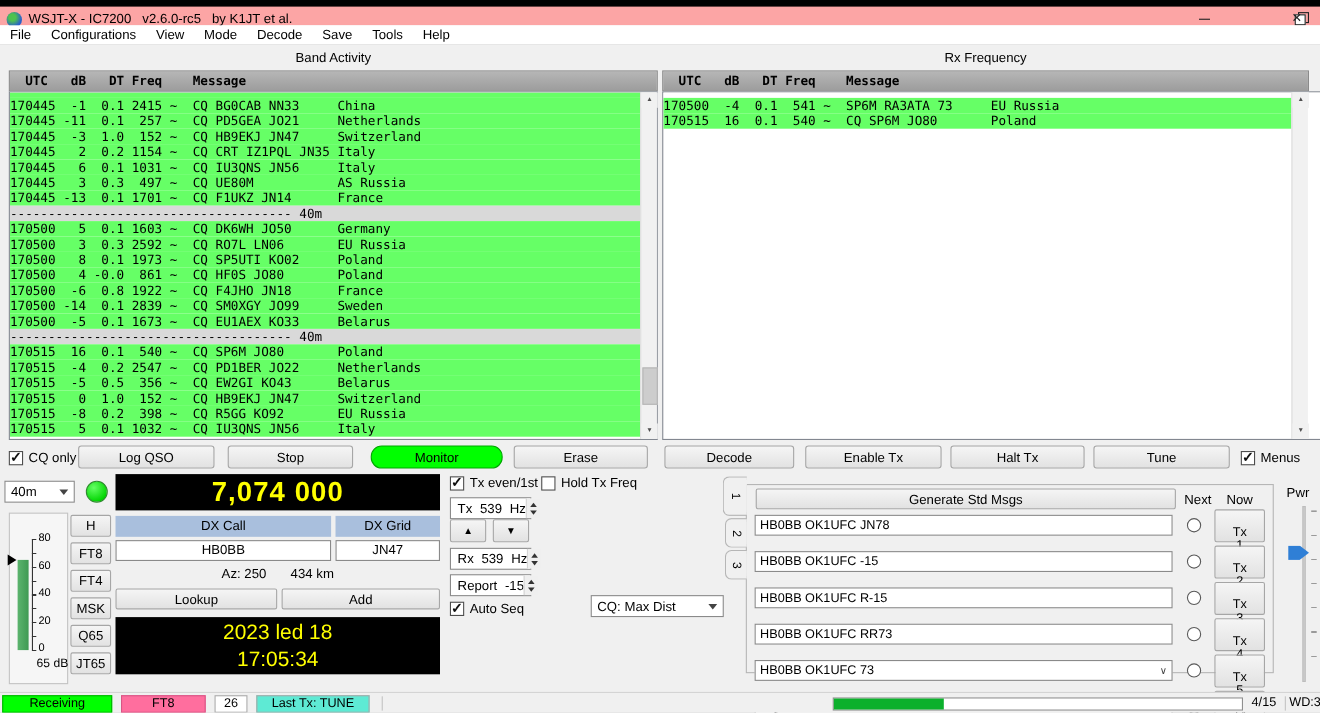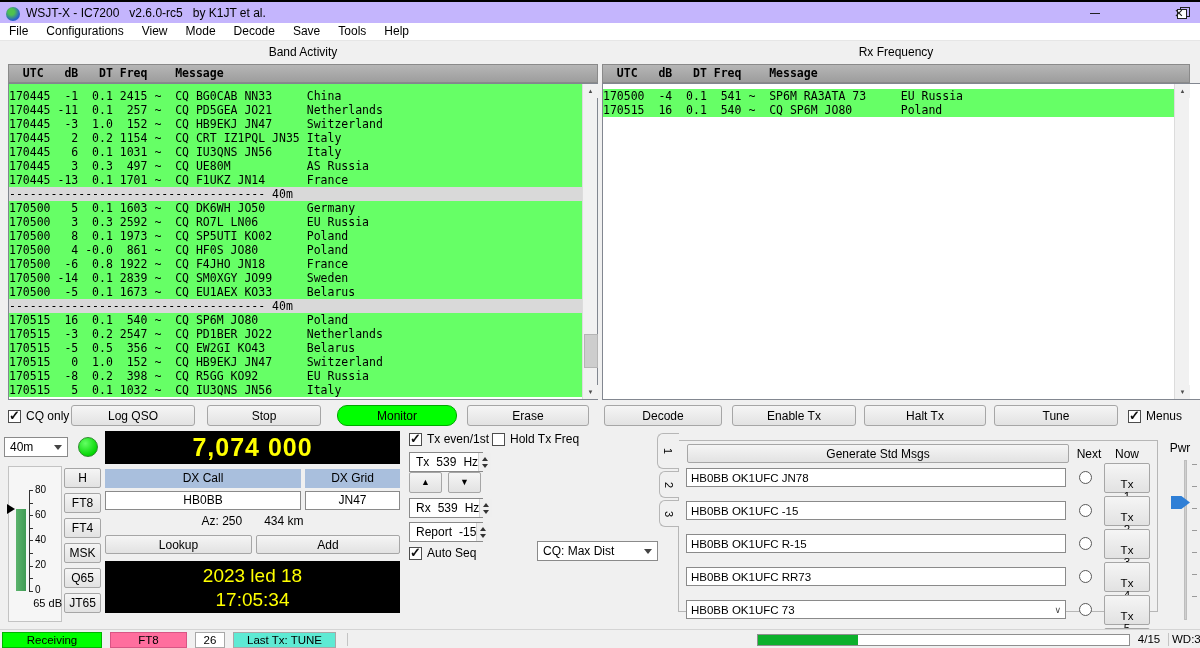--- a/index.html
+++ b/index.html
@@ -1,20 +1,20 @@
 <!DOCTYPE html>
 <html><head>
 <meta charset="utf-8">
 <style>
   html,body{margin:0;padding:0;background:#c9c9c9;}
   #root{position:relative;width:1200px;height:648px;background:#f0f0f0;
         font-family:"Liberation Sans",sans-serif;font-size:12px;color:#000;overflow:hidden;}
 
   
-  .titlebar{position:absolute;left:0;top:0;width:1200px;height:23px;background:#c4b5fd;border-top:2px solid #000000;box-sizing:border-box;padding-left:44px;}
+  .titlebar{position:absolute;left:0;top:0;width:1200px;height:23px;background:#fca5a5;border-top:6px solid #000000;box-sizing:border-box;padding-left:44px;}
   .app-icon{position:absolute;left:6px;top:5px;width:14px;height:14px;border-radius:50%;
             background:radial-gradient(circle at 38% 35%,#4fc24f 24%,#2a62c8 65%);}
   .app-title{position:absolute;left:26px;top:4px;font-size:12px;white-space:pre;}
   .win-btn{position:absolute;top:2px;width:34px;height:19px;text-align:center;line-height:18px;font-size:13px;color:#222;}
   .win-min::after{content:"";display:inline-block;width:10px;height:1px;background:#222;vertical-align:middle;}
   .win-restore{position:relative;}
   .win-restore i{position:absolute;left:13px;top:5px;width:8px;height:8px;border:1px solid #222;background:transparent;}
   .win-restore i.back{left:16px;top:3px;}
   .win-restore i.front{background:#fff;}
   .menubar{position:absolute;left:0;top:23px;width:1200px;height:18px;background:#fff;border-bottom:1px solid #e6e6e6;box-sizing:border-box;}
@@ -164,21 +164,21 @@
         <div class="trow sep">------------------------------------- 40m</div>
         <div class="trow cq">170500   5  0.1 1603 ~  CQ DK6WH JO50      Germany</div>
         <div class="trow cq">170500   3  0.3 2592 ~  CQ RO7L LN06       EU Russia</div>
         <div class="trow cq">170500   8  0.1 1973 ~  CQ SP5UTI KO02     Poland</div>
         <div class="trow cq">170500   4 -0.0  861 ~  CQ HF0S JO80       Poland</div>
         <div class="trow cq">170500  -6  0.8 1922 ~  CQ F4JHO JN18      France</div>
         <div class="trow cq">170500 -14  0.1 2839 ~  CQ SM0XGY JO99     Sweden</div>
         <div class="trow cq">170500  -5  0.1 1673 ~  CQ EU1AEX KO33     Belarus</div>
         <div class="trow sep">------------------------------------- 40m</div>
         <div class="trow cq">170515  16  0.1  540 ~  CQ SP6M JO80       Poland</div>
-        <div class="trow cq">170515  -3  0.2 2547 ~  CQ PD1BER JO22     Netherlands</div>
+        <div class="trow cq">170515  -4  0.2 2547 ~  CQ PD1BER JO22     Netherlands</div>
         <div class="trow cq">170515  -5  0.5  356 ~  CQ EW2GI KO43      Belarus</div>
         <div class="trow cq">170515   0  1.0  152 ~  CQ HB9EKJ JN47     Switzerland</div>
         <div class="trow cq">170515  -8  0.2  398 ~  CQ R5GG KO92       EU Russia</div>
         <div class="trow cq">170515   5  0.1 1032 ~  CQ IU3QNS JN56     Italy</div>
       </div>
   </div>
   <div class="vscroll" style="left:582px;">
     <div class="sarrow up">▲</div>
     <div class="sthumb" style="top:250px;height:32px;"></div>
     <div class="sarrow dn">▼</div>

